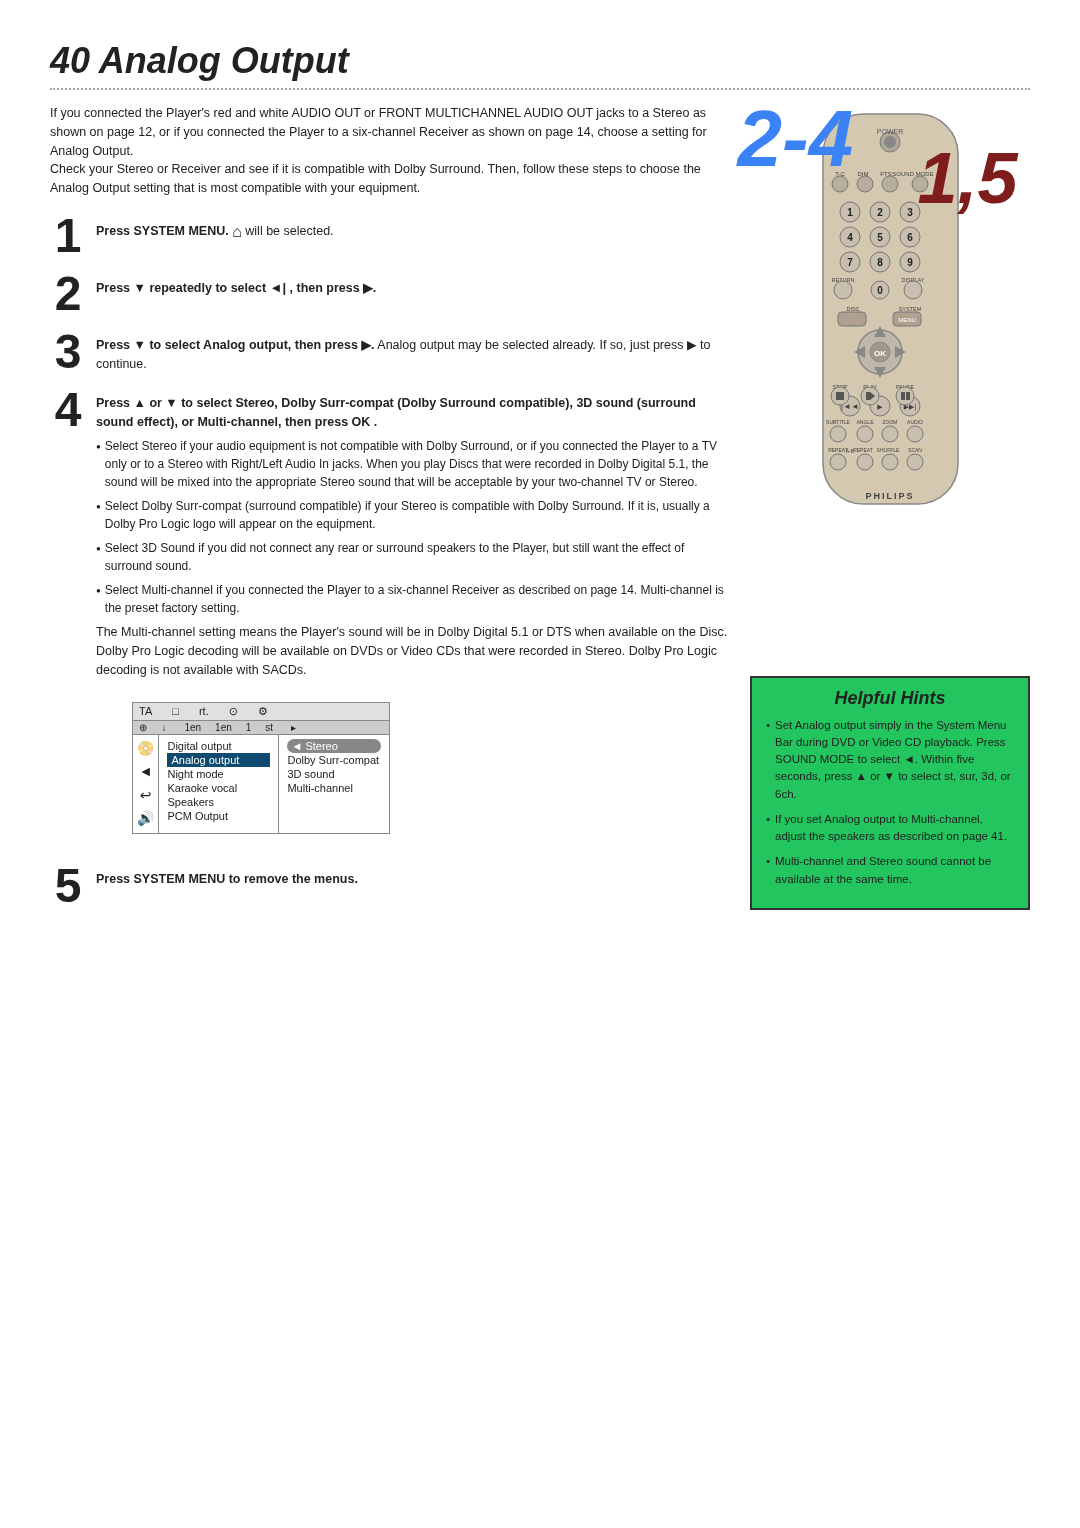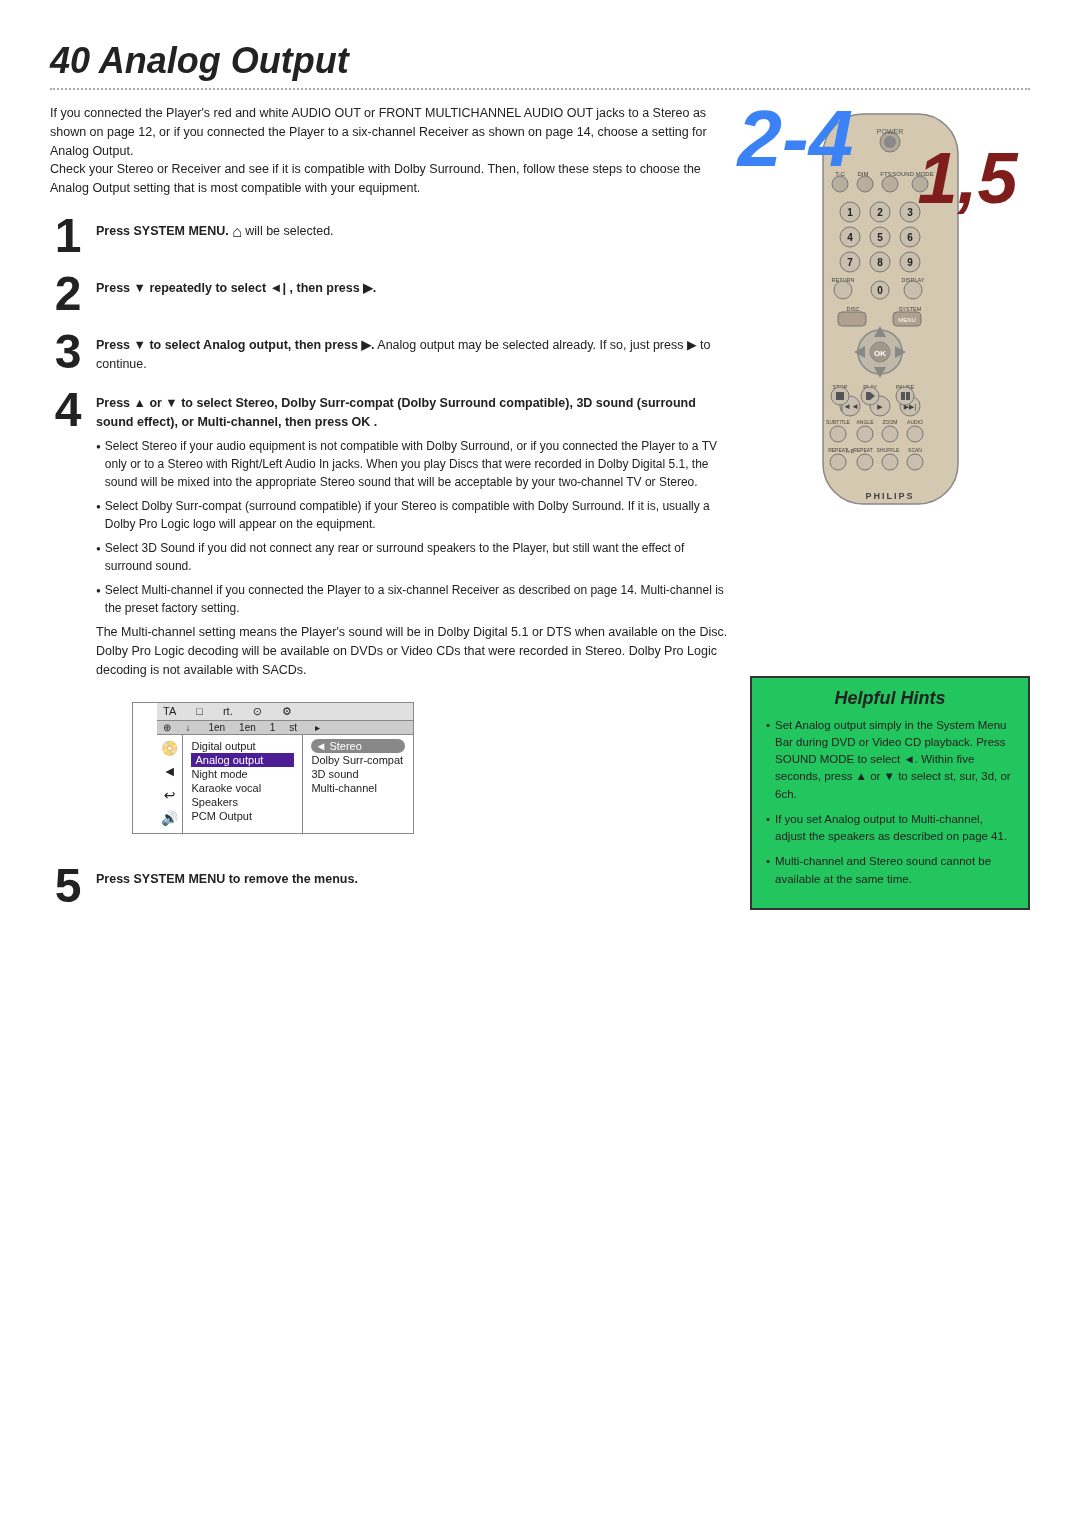--- a/index.html
+++ b/index.html
@@ -100,21 +100,20 @@
       line-height: 1.5;
       margin-bottom: 4px;
     }
 
     
     .menu-table-wrap {
       margin: 12px 0 14px 36px;
       border: 1px solid #888;
       display: inline-block;
       font-size: 11px;
-      padding-left: 24px;
     }
 
     .menu-header-row {
       display: flex;
       border-bottom: 1px solid #888;
       background: #e0e0e0;
       padding: 2px 6px;
       gap: 20px;
       align-items: center;
     }
@@ -146,21 +145,21 @@
       min-width: 120px;
       border-right: 1px solid #888;
     }
 
     .menu-left-col div {
       padding: 1px 0;
       font-size: 11px;
     }
 
     .menu-left-col .highlighted {
-      background: #4c1d95;
+      background: #0c4a6e;
       color: #fff;
       padding: 1px 4px;
     }
 
     .menu-right-col {
       padding: 4px 8px;
       min-width: 110px;
     }
 
     .menu-right-col div {

